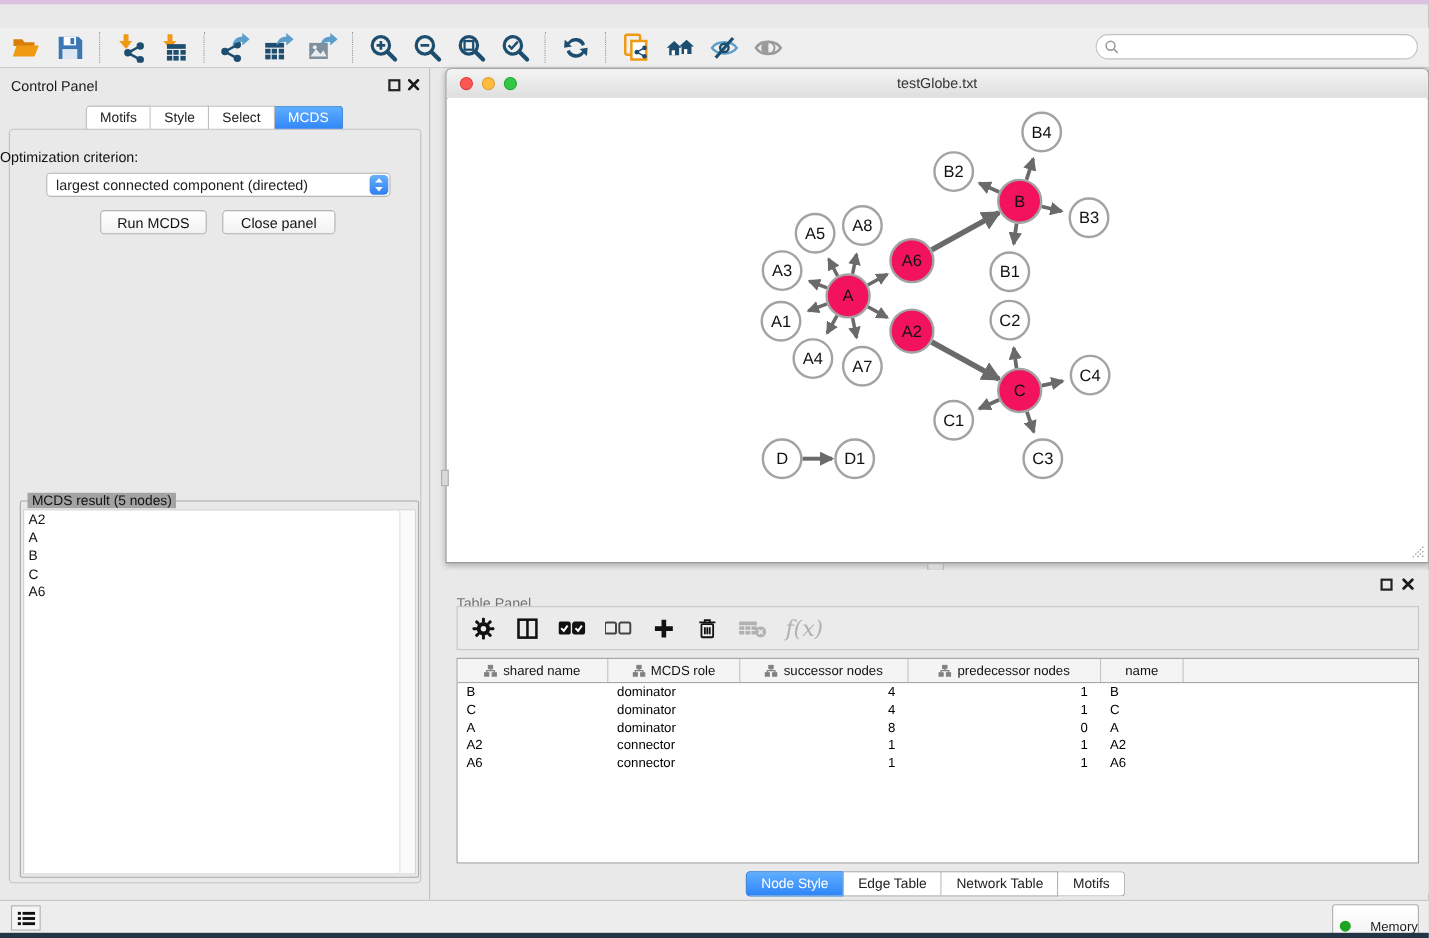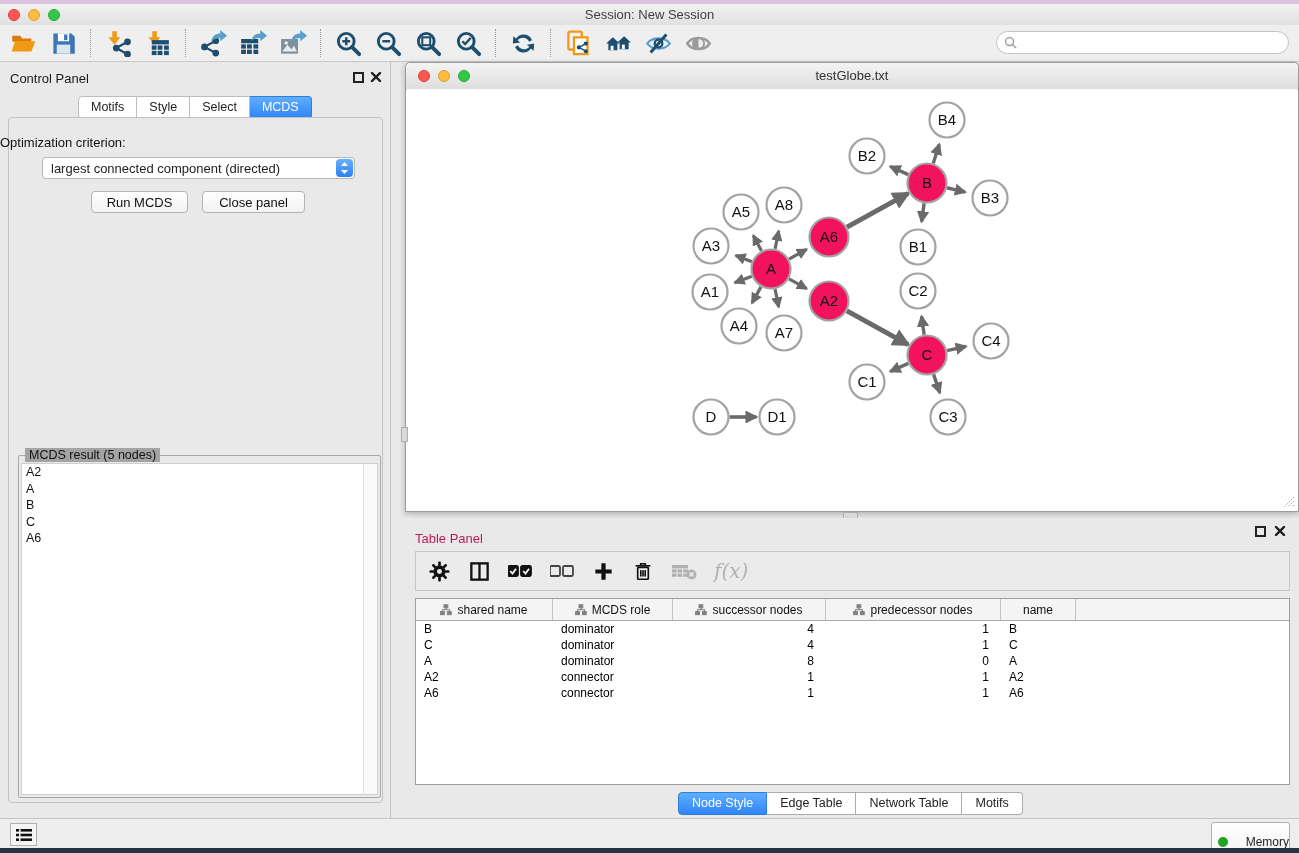--- a/index.html
+++ b/index.html
@@ -55,21 +55,21 @@
               border:1px solid #9B9B9B;border-radius:5px 5px 0 0;box-sizing:border-box;box-shadow:0 2px 6px rgba(0,0,0,.25);padding-left:28px;}
   .net-titlebar{position:absolute;left:0;top:0;right:0;height:26px;background:linear-gradient(#F4F4F4,#DEDEDE);
                 border-bottom:1px solid #B5B5B5;border-radius:5px 5px 0 0;}
   .net-title{position:absolute;left:0;right:0;top:5px;text-align:center;font-size:13px;color:#333;}
   .net-canvas{position:absolute;left:1px;top:26px;right:1px;bottom:1px;background:#fff;overflow:hidden;}
   .resize-grip{position:absolute;right:2px;bottom:2px;width:14px;height:14px;}
   .split-stub-v{position:absolute;left:401px;top:427px;width:7px;height:15px;background:#D9D9D9;border:1px solid #ADADAD;box-sizing:border-box;}
   .split-stub-h{position:absolute;left:843px;top:512px;width:15px;height:7px;background:#D9D9D9;border:1px solid #ADADAD;box-sizing:border-box;}
   
   .table-panel{position:absolute;left:405px;top:518px;width:894px;height:294px;background:#E9E9E9;}
-  .tp-head{position:absolute;left:10px;top:13px;font-size:13px;color:#be185d;}
+  .tp-head{position:absolute;left:10px;top:23px;font-size:13px;color:#737373;}
   .tp-toolbar{position:absolute;left:10px;top:33px;width:875px;height:40px;background:#EBEBEB;
               border:1px solid #C6C6C6;box-sizing:border-box;display:flex;align-items:center;padding-left:12px;}
   .tp-icon{display:flex;justify-content:center;margin-right:17px;}
   .tbl{position:absolute;left:10px;top:80px;width:875px;height:187px;background:#fff;border:1px solid #9E9E9E;
        box-sizing:border-box;overflow:hidden;font-size:12px;}
   .tbl-header{display:flex;height:22px;background:#F4F4F4;border-bottom:1px solid #A8A8A8;box-sizing:border-box;}
   .th{display:flex;align-items:center;justify-content:center;gap:5px;border-right:1px solid #C4C4C4;box-sizing:border-box;color:#111;}
   .tbl-row{display:flex;height:16px;align-items:center;}
   .td{box-sizing:border-box;padding:0 8px;white-space:nowrap;color:#000;}
   .td.num{text-align:right;padding-right:12px;}
@@ -88,28 +88,20 @@
   .mem-dot{width:10px;height:10px;border-radius:50%;background:#1EA41E;}
   .dark-strip{position:absolute;left:0;top:848px;width:1299px;height:5px;background:#233447;}
 </style>
 </head>
 <body>
 
 <div class="screen">
 
   <div class="top-strip"></div>
 
-  <div class="titlebar">
-    <div class="lights">
-      <span class="light l-red"></span>
-      <span class="light l-yellow"></span>
-      <span class="light l-green"></span>
-    </div>
-    <div class="title-center">Session: New Session</div>
-  </div>
 
   <div class="main-toolbar" id="main-toolbar">
       <span class="tb-icon">
         <svg width="27" height="27" viewBox="0 0 24 24">
           <path d="M2 5 h7 l2 2.5 h8 v3 H2 z" fill="#D97E08"></path>
           <path d="M4.5 10 h18 l-3.5 9 H1.5 z" fill="#EF9A12"></path>
         </svg>
       </span>
       <span class="tb-icon">
         <svg width="27" height="27" viewBox="0 0 24 24">

